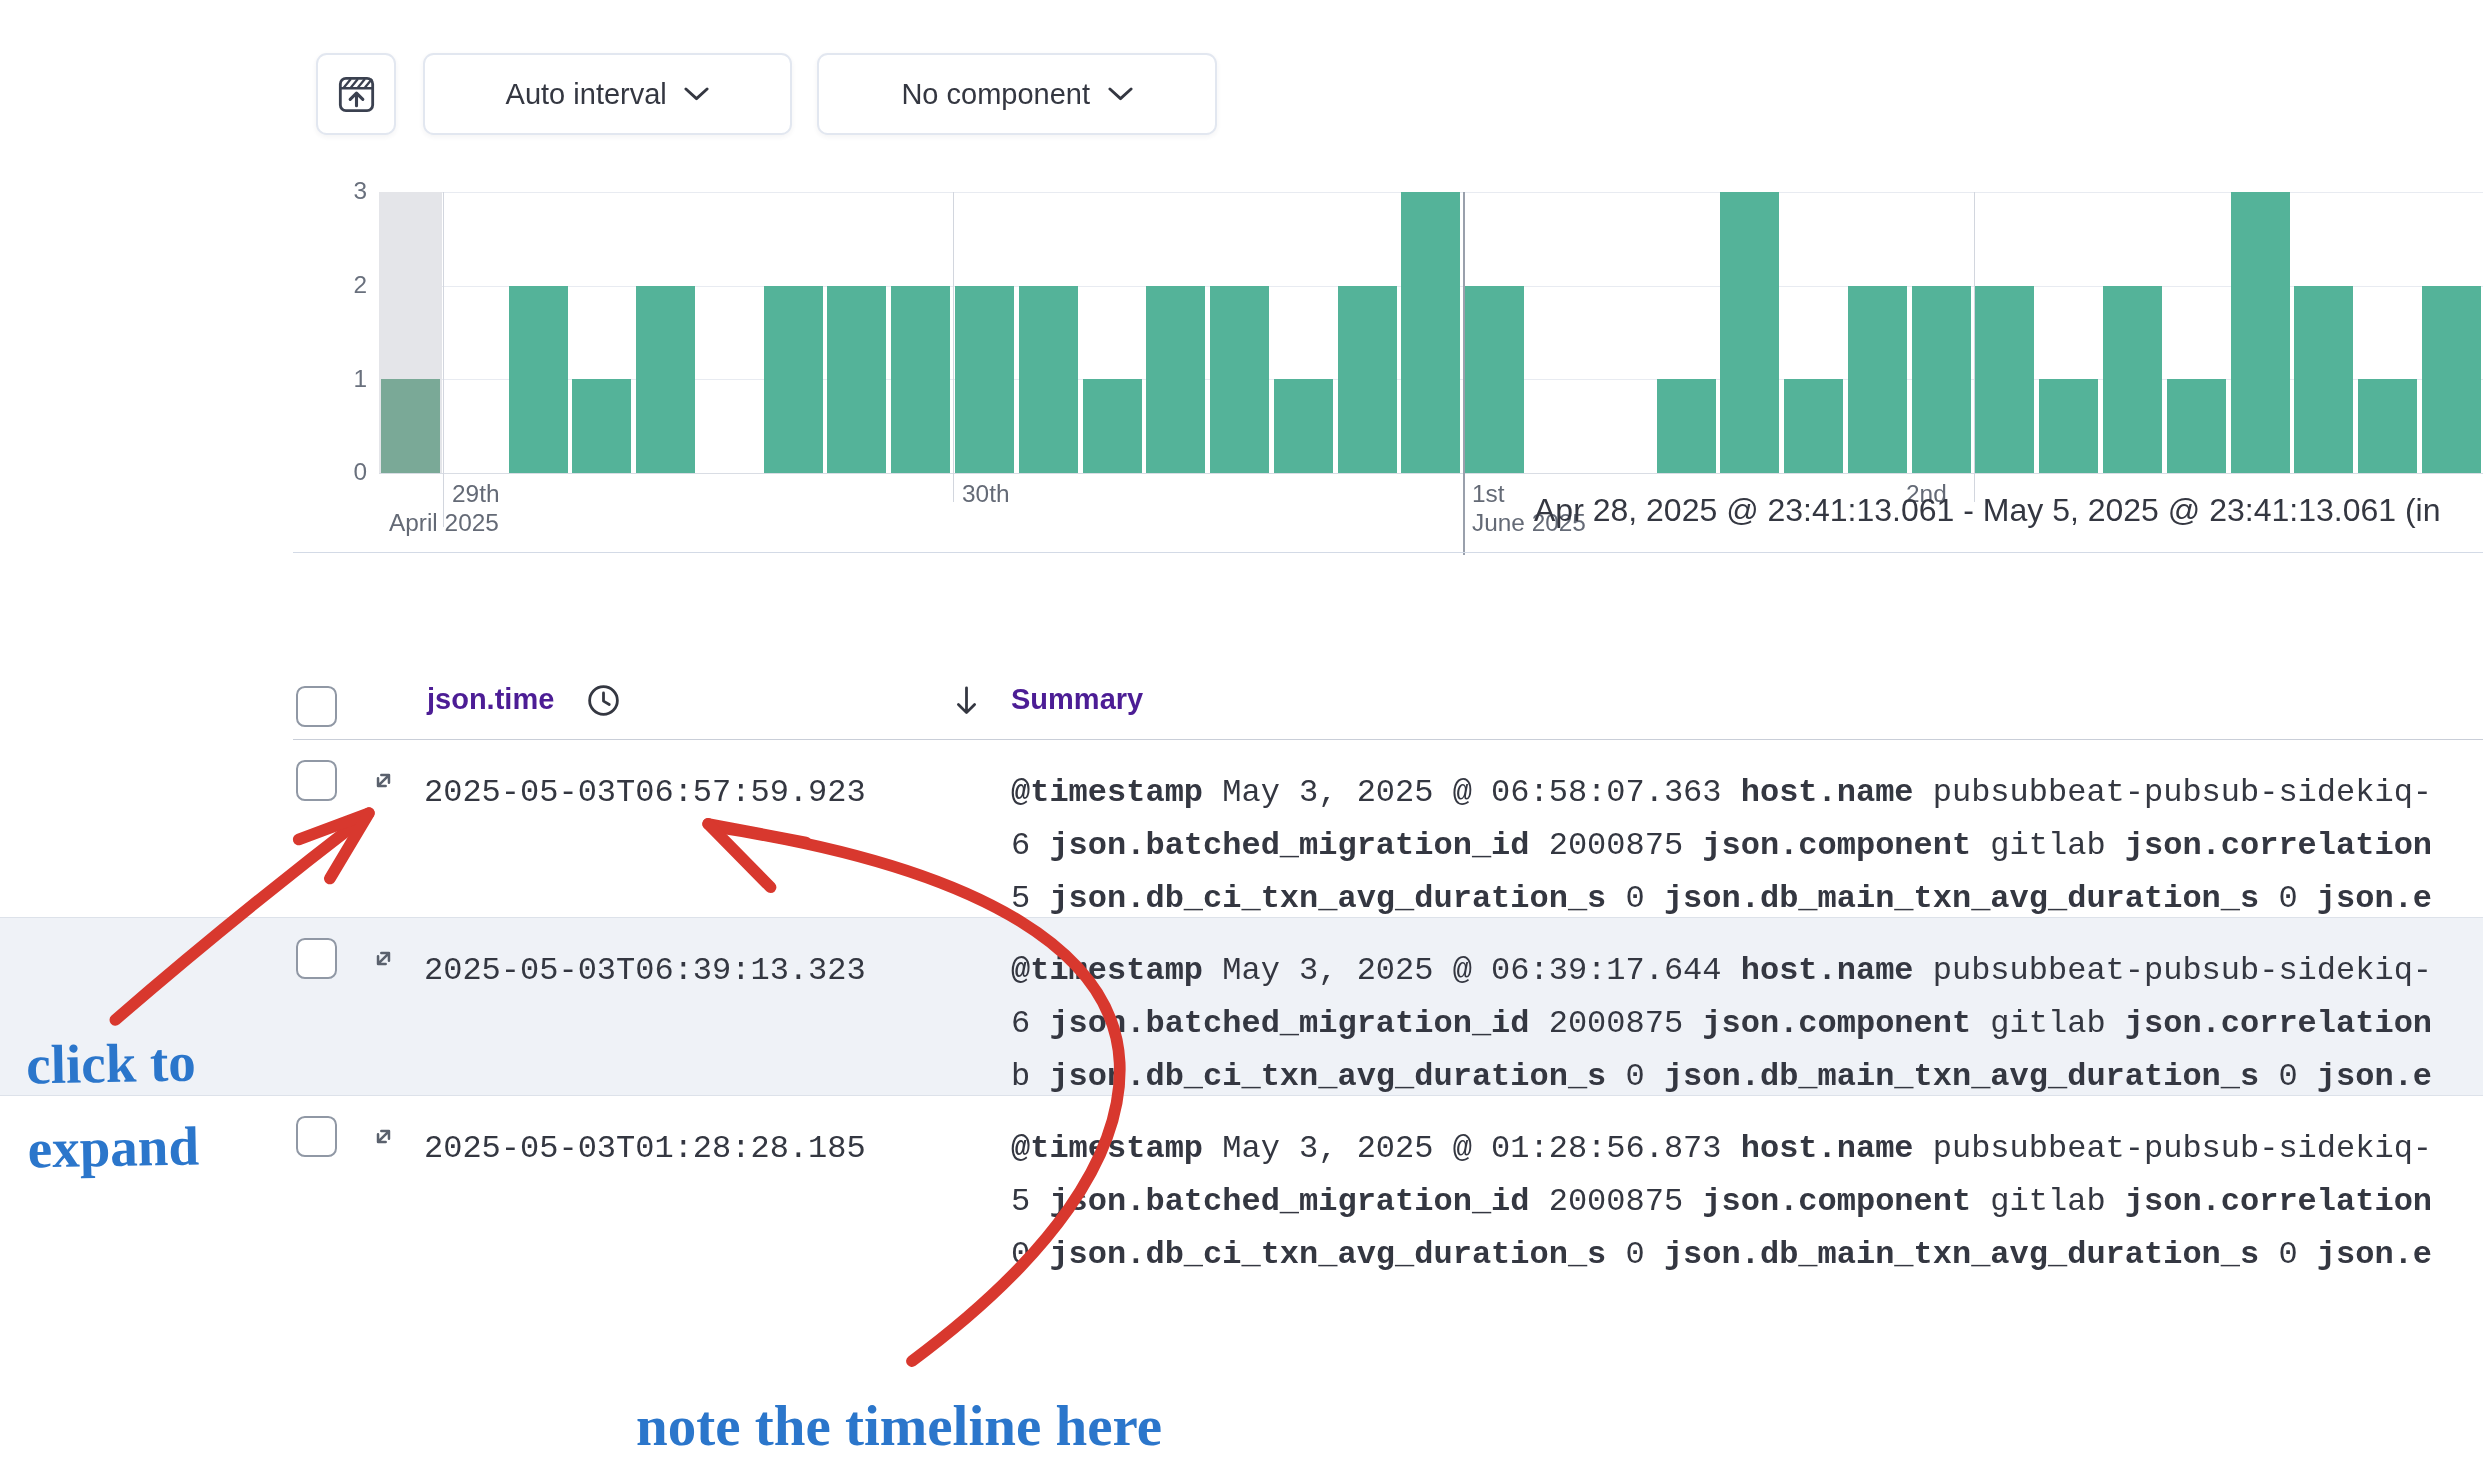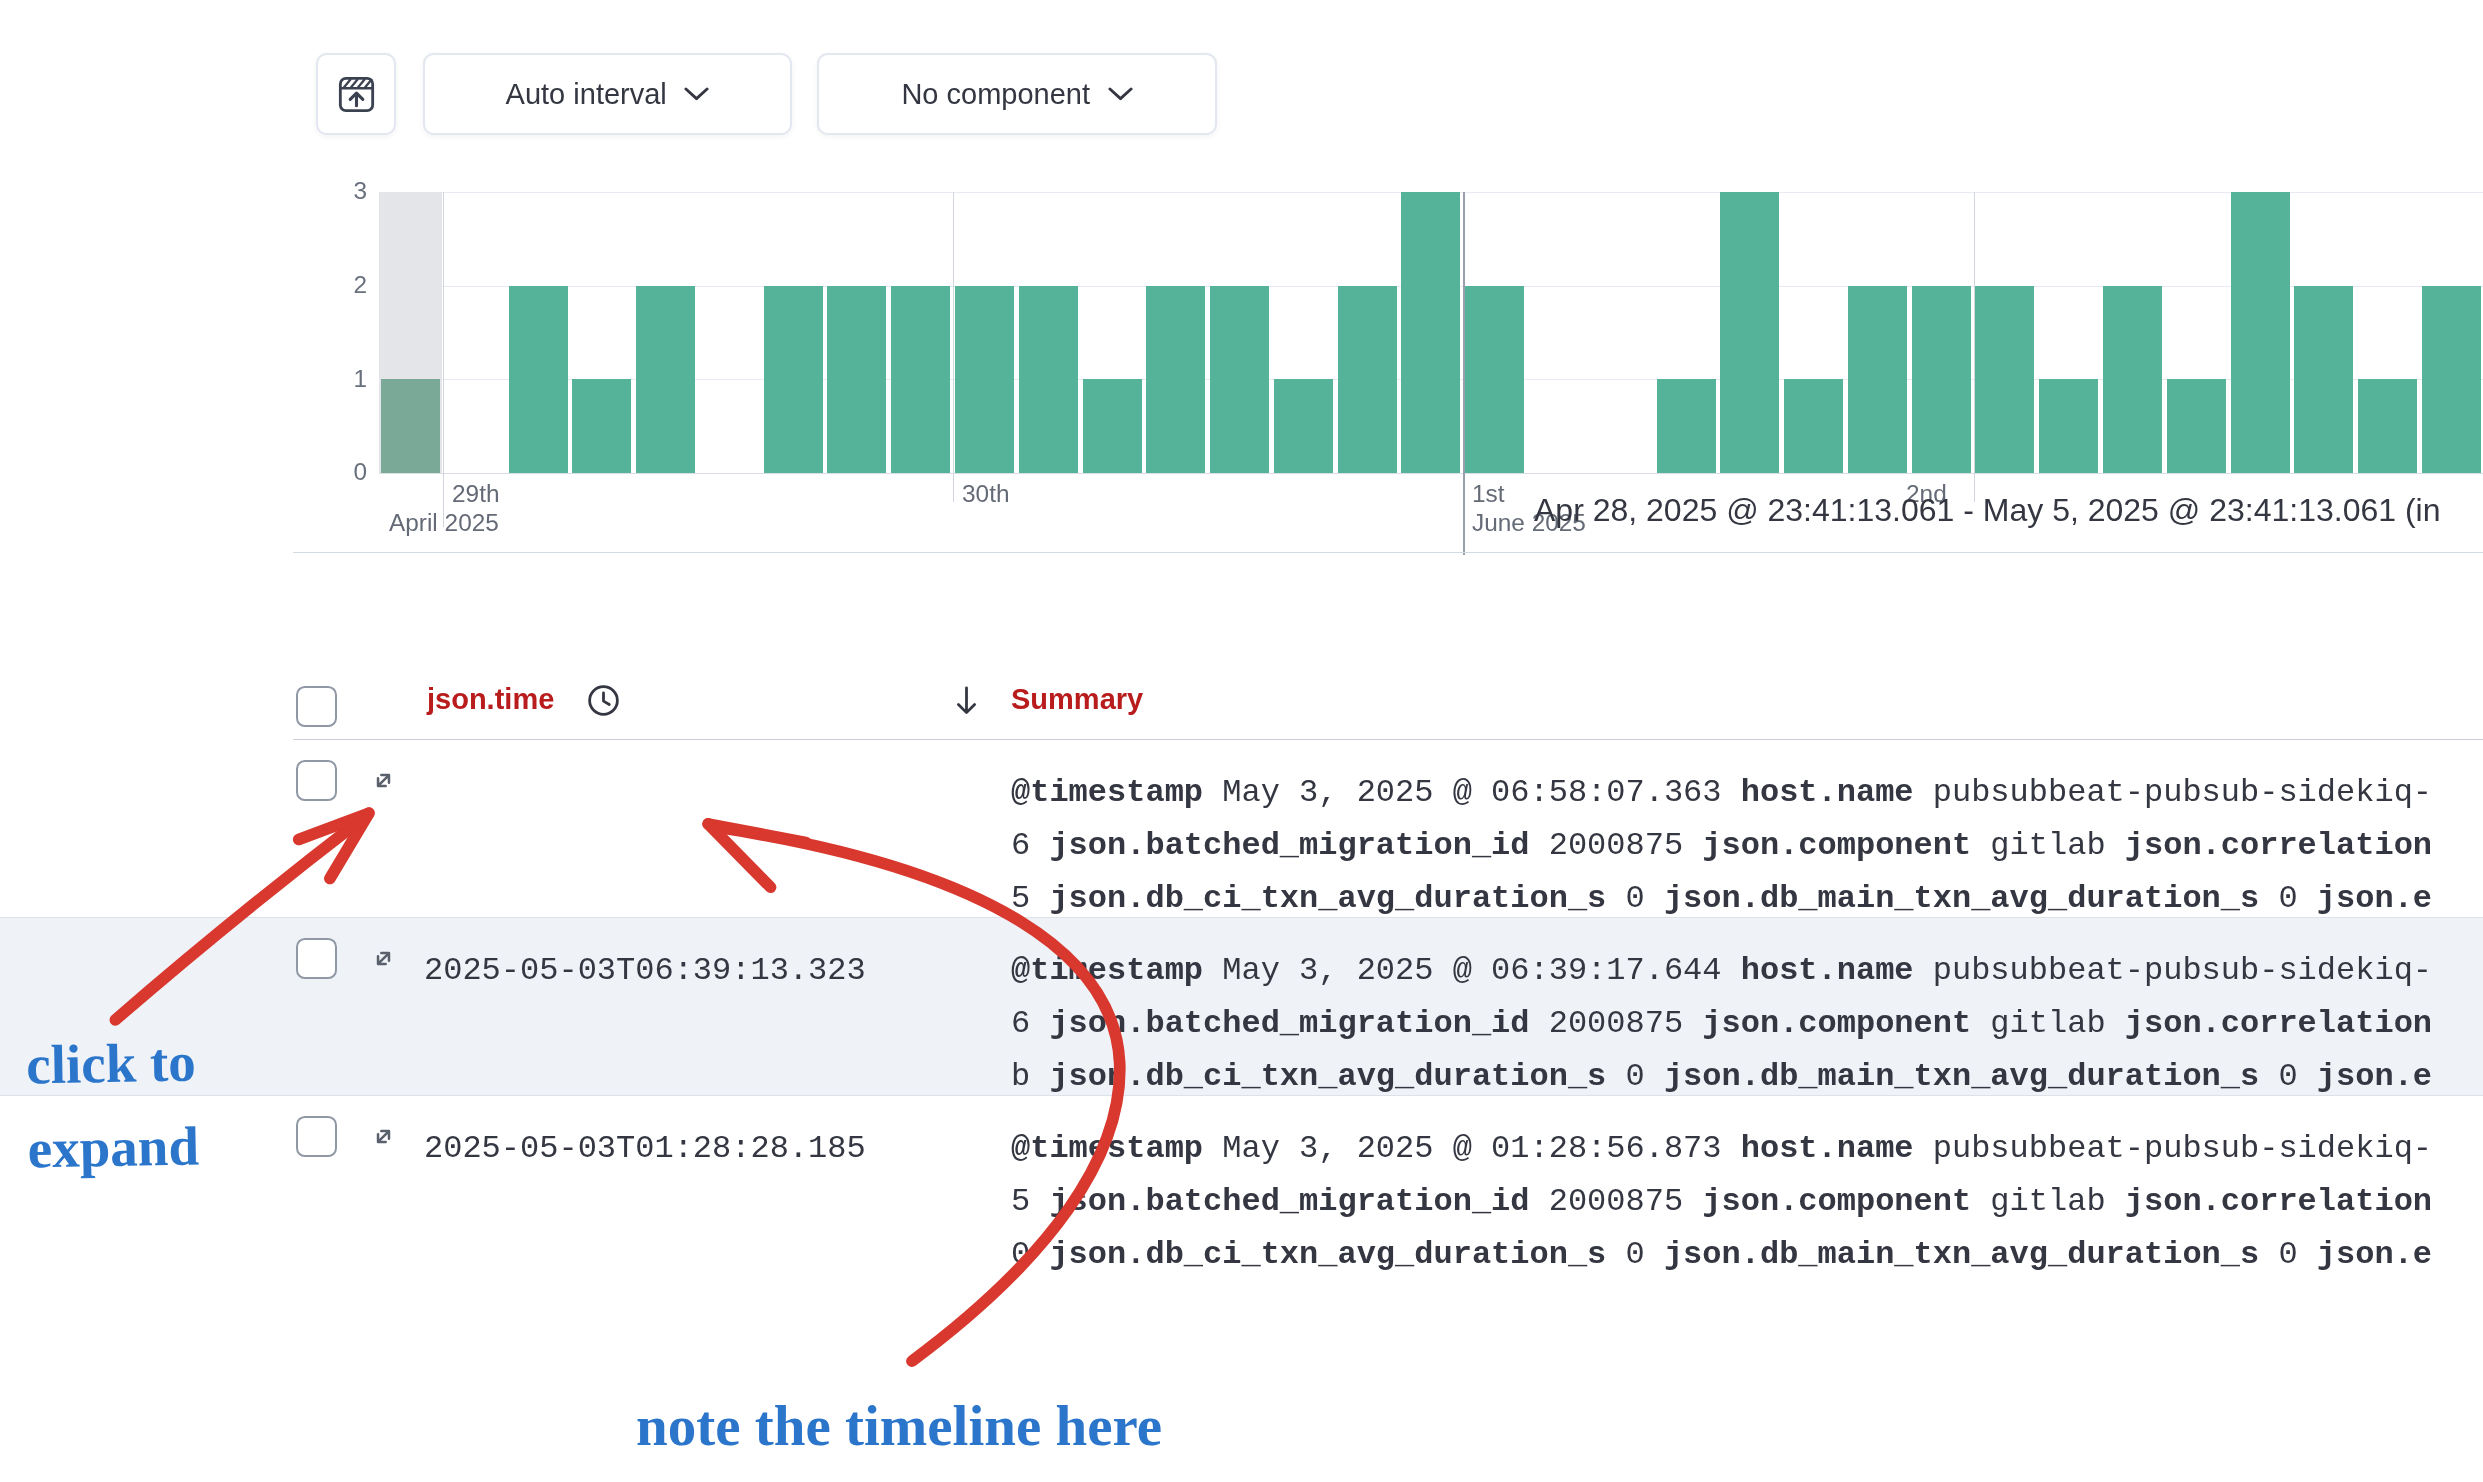--- a/index.html
+++ b/index.html
@@ -22,21 +22,21 @@
   .ylab{position:absolute;left:310px;width:57px;text-align:right;font-size:24.4px;color:#69707d;}
   .xlab{position:absolute;font-size:24.4px;color:#646a76;white-space:nowrap;}
   .range-label{position:absolute;left:1534px;top:492px;font-size:32px;color:#343741;white-space:nowrap;}
   .divider{position:absolute;height:1px;background:#d3dae6;}
   
   .tabs{position:absolute;left:308px;top:593px;display:flex;gap:55px;}
   .tab{font-size:32px;font-weight:700;color:#343741;padding:5.9px 9.8px 25px 9.8px;cursor:pointer;}
   .tab.active{color:#0b6fc2;border-bottom:6.8px solid #0b6fc2;}
   
   .checkbox{position:absolute;width:41px;height:41px;border:2px solid #9098a5;border-radius:8.8px;background:#fff;box-sizing:border-box;cursor:pointer;}
-  .hdr-label{position:absolute;font-size:29px;font-weight:700;color:#b91c1c;}
+  .hdr-label{position:absolute;font-size:29px;font-weight:700;color:#4c1d95;}
   .doc-area{position:absolute;left:0;top:740px;width:2484px;height:530px;overflow:hidden;}
   .doc-row{position:relative;width:2484px;height:178px;box-sizing:border-box;border-bottom:1px solid #dde2ea;}
   .doc-row.stripe{background:#eff2f7;}
   .mono{font-family:"Liberation Mono",monospace;font-size:32px;color:#343741;}
   .doc-time{position:absolute;left:424px;top:26px;line-height:53px;white-space:nowrap;}
   .doc-summary{position:absolute;left:1011px;top:26px;width:1482px;line-height:53px;white-space:nowrap;overflow:hidden;}
   .doc-summary b{font-weight:700;}
   .expand-btn{position:absolute;left:366px;top:23.4px;cursor:pointer;}
   
   .hand{position:absolute;font-family:cursive;color:#2b76cb;font-weight:700;white-space:pre-line;}
@@ -153,20 +153,21 @@
   <div class="divider" style="left:293px;top:739px;width:2191px;background:#c9ced8;"></div>
 
   <div class="doc-area" id="docArea">
       <div class="doc-row">
         <div class="checkbox" style="left: 296px; top: 19.5px;"></div>
         <span class="expand-btn">
           <svg width="35" height="35" viewBox="0 0 32 32" fill="none" stroke="#5a616d" stroke-width="2.3" stroke-linecap="round" stroke-linejoin="round">
             <path d="M11 21 L21 11 M21 11 h-7 M21 11 v7 M11 21 h7 M11 21 v-7"></path>
           </svg>
         </span>
+        <div class="doc-time mono">2025-05-03T06:57:59.923</div>
         <div class="doc-summary mono">
           <div><b>@timestamp</b><span> May 3, 2025 @ 06:58:07.363 </span><b>host.name</b><span> pubsubbeat-pubsub-sidekiq-</span></div>
           <div><span>6 </span><b>json.batched_migration_id</b><span> 2000875 </span><b>json.component</b><span> gitlab </span><b>json.correlation</b></div>
           <div><span>5 </span><b>json.db_ci_txn_avg_duration_s</b><span> 0 </span><b>json.db_main_txn_avg_duration_s</b><span> 0 </span><b>json.e</b></div>
         </div>
       </div>
       <div class="doc-row stripe">
         <div class="checkbox" style="left: 296px; top: 19.5px;"></div>
         <span class="expand-btn">
           <svg width="35" height="35" viewBox="0 0 32 32" fill="none" stroke="#5a616d" stroke-width="2.3" stroke-linecap="round" stroke-linejoin="round">

